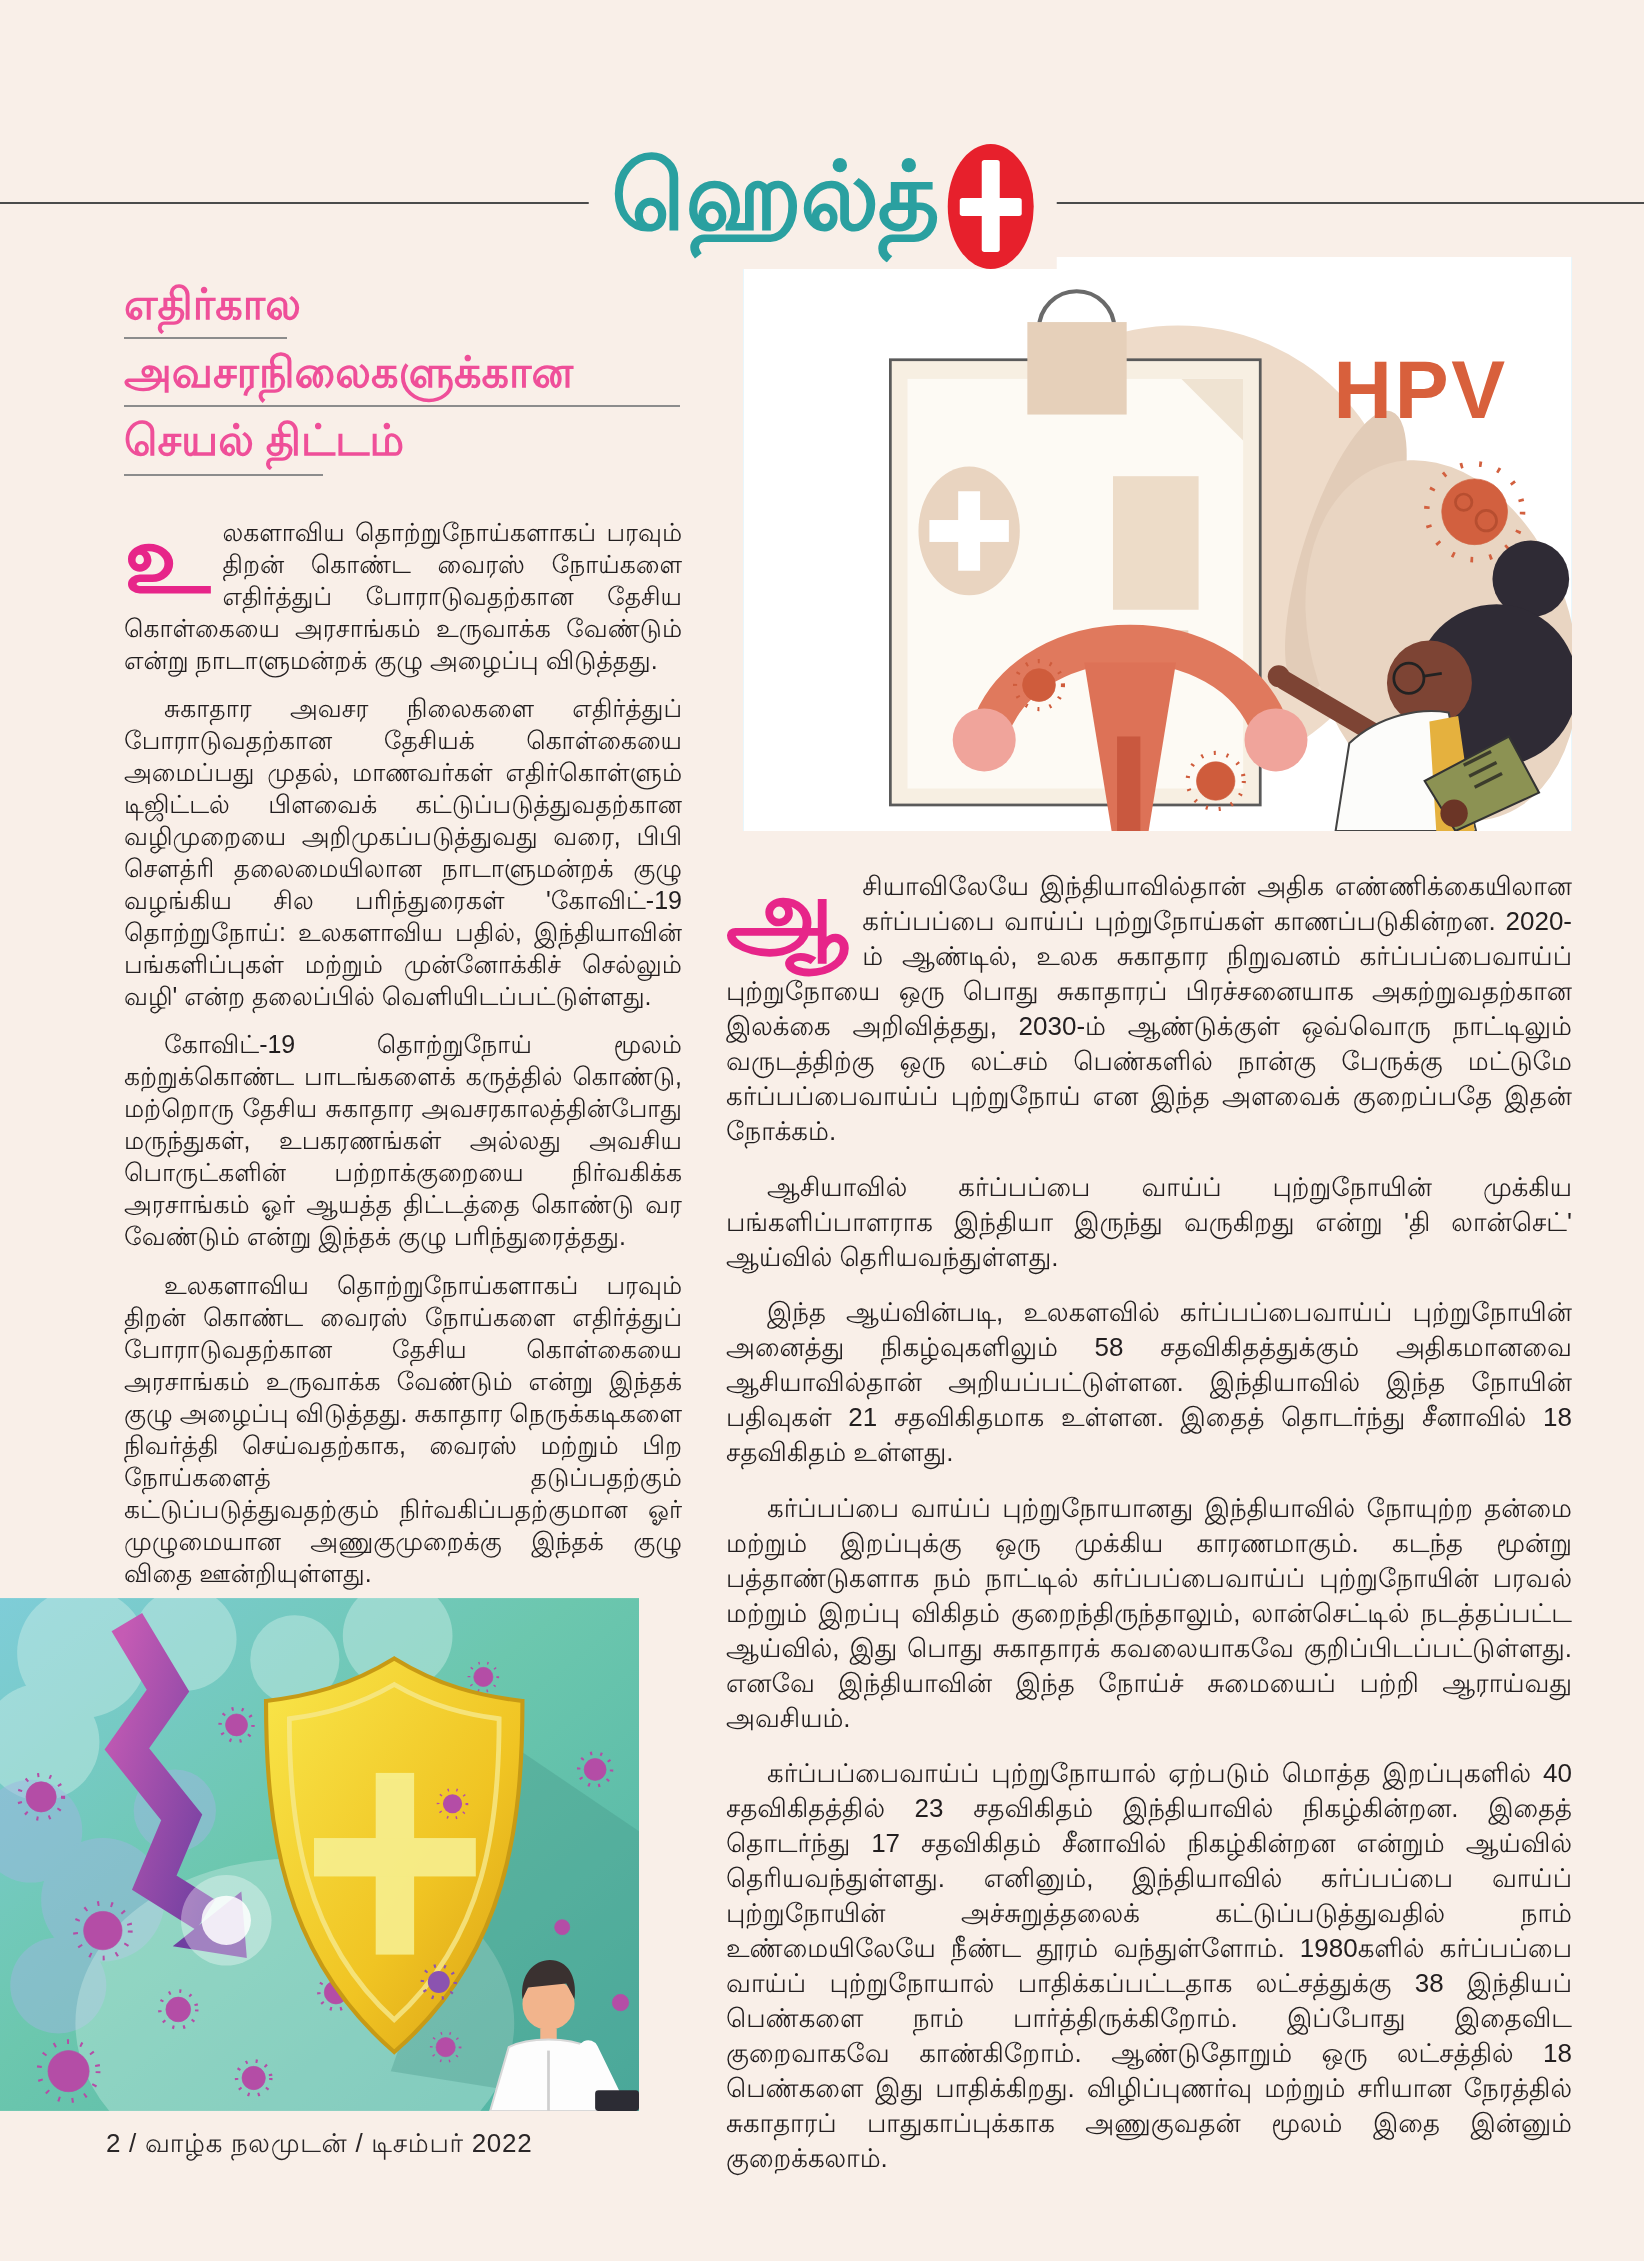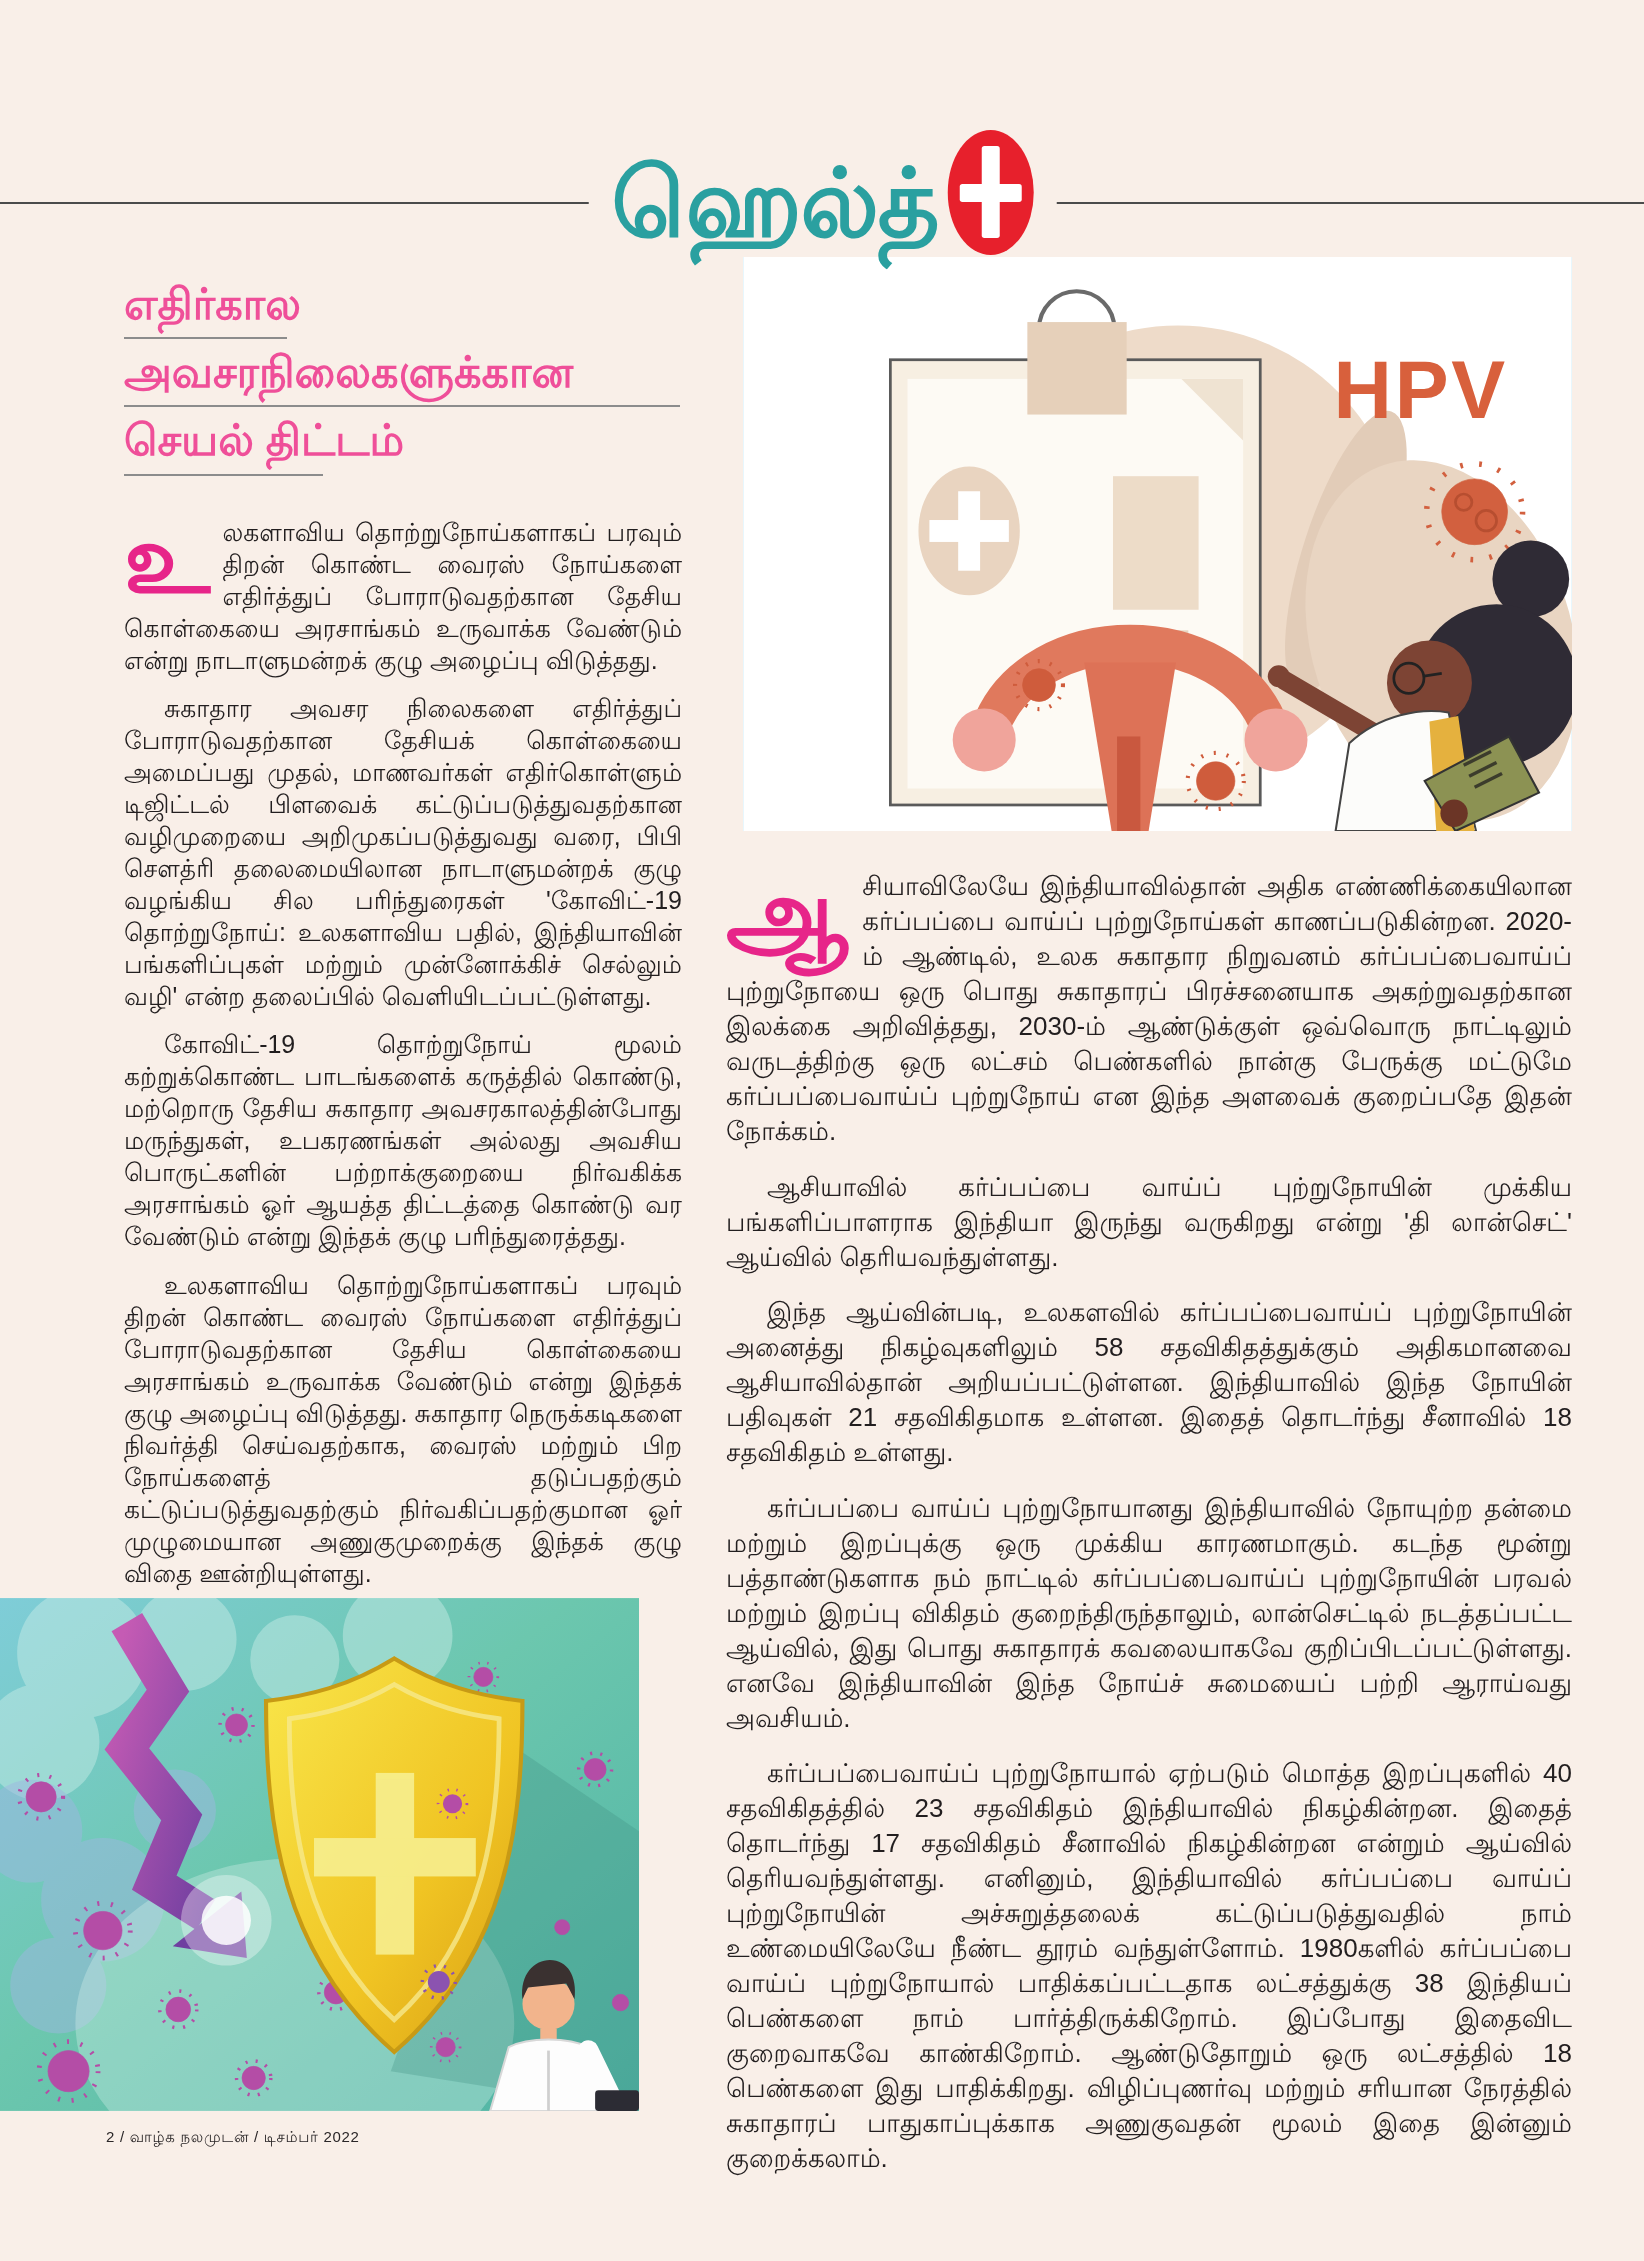--- a/index.html
+++ b/index.html
@@ -4,22 +4,22 @@
 <style>
   html,body{margin:0;padding:0;}
   body{
     width:1645px;height:2261px;position:relative;overflow:hidden;
     background:#f9efe8;
     font-family:"Liberation Sans", sans-serif;
     color:#221e1f;
   }
   
   .mast-rule{position:absolute;top:202px;left:0;width:1645px;height:2.1px;background:#4b4b4b;}
-  .masthead{position:absolute;top:130px;left:50%;transform:translateX(-50%);
-    background:#f9efe8;padding:0 23px;display:flex;align-items:flex-end;gap:9.6px;z-index:2;}
+  .masthead{position:absolute;top:144px;left:50%;transform:translateX(-50%);
+    background:#f9efe8;padding:0 23px;display:flex;align-items:flex-start;gap:9.6px;z-index:2;}
   .mast-title{font-size:95px;font-weight:bold;color:#2aa0a0;line-height:1.1;letter-spacing:-1.4px;}
   .mast-plus{position:relative;width:86px;height:125px;background:#e7202c;border-radius:50%;flex:0 0 auto;}
   .mast-plus .bar-v{position:absolute;left:50%;top:16.4px;width:18px;height:92px;margin-left:-9px;background:#fff;border-radius:2.7px;}
   .mast-plus .bar-h{position:absolute;top:50%;left:12.3px;height:18px;width:62px;margin-top:-9px;background:#fff;border-radius:2.7px;}
   
   .col-left{position:absolute;left:124px;top:280px;width:558px;}
   .lh-line{font-size:43px;line-height:49px;font-weight:bold;color:#ef4f99;
     padding-bottom:8.2px;border-bottom:2.1px solid #8c8c8c;margin-bottom:9px;white-space:nowrap;overflow:visible;}
   .lh-w1{width:163px;} .lh-w2{width:556px;} .lh-w3{width:199px;}
   .col-left .body-copy{margin-top:40px;}
@@ -31,21 +31,21 @@
   
   .col-right{position:absolute;left:726px;top:257px;width:846px;}
   .hpv-box{width:829px;height:574px;background:#0ea5e9;margin-left:17px;overflow:hidden;}
   .r-heading{margin-top:64px;font-size:45px;line-height:52px;font-weight:bold;color:#c87a60;
     padding-bottom:26px;border-bottom:2.1px solid #6f6f6f;white-space:nowrap;overflow:visible;width:844px;}
   .col-right .body-copy{margin-top:38px;}
   .rpara{font-size:26px;line-height:35px;text-align:justify;margin:0 0 20.6px 0;}
   .rpara.indent{text-indent:41px;}
   .rdropcap{float:left;font-size:97px;line-height:74px;font-weight:bold;color:#e72589;margin:8.2px 13.7px 0 0;}
   
-  .footer{position:absolute;left:106px;top:2128px;font-size:15px;color:#2a2627;letter-spacing:0.7px;}
+  .footer{position:absolute;left:106px;top:2128px;font-size:26px;color:#2a2627;letter-spacing:0.7px;}
 </style>
 </head>
 <body>
 
 <div class="mast-rule"></div>
 <div class="masthead">
   <span class="mast-title">ஹெல்த்</span>
   <span class="mast-plus">
     <span class="bar-v"></span>
     <span class="bar-h"></span>

